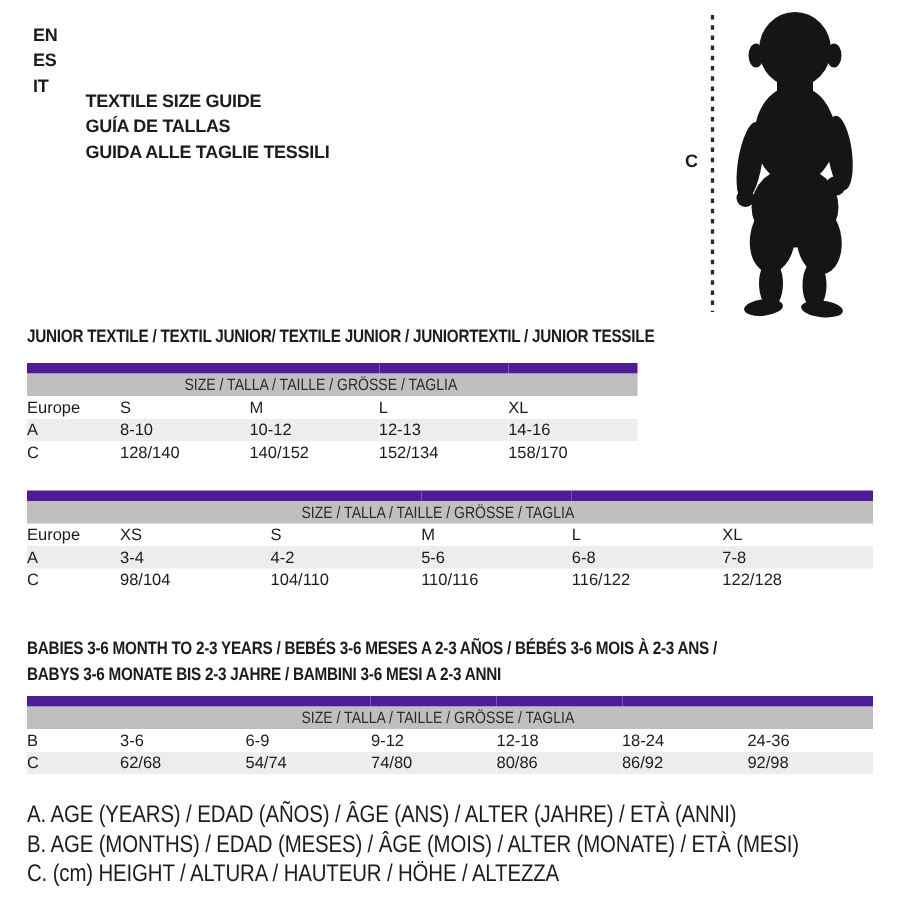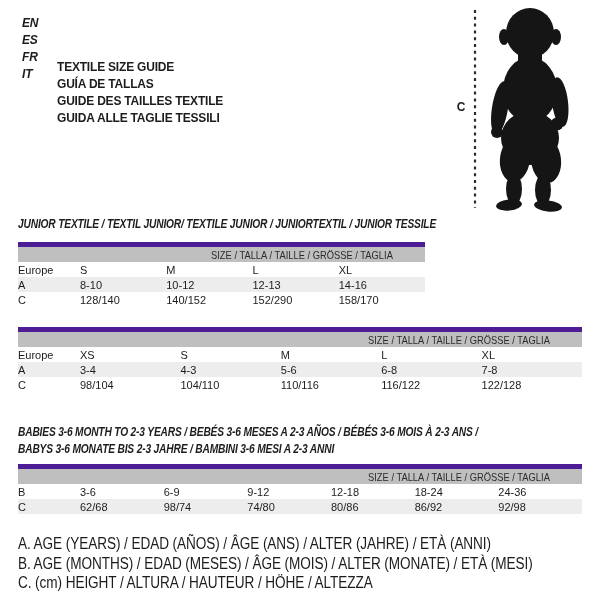--- a/index.html
+++ b/index.html
@@ -2,42 +2,42 @@
 <html><head>
 <meta charset="utf-8">
 <style>
   html,body{margin:0;padding:0;background:#fff;}
   #page{position:relative;width:600px;height:600px;background:#ffffff;overflow:hidden;
         font-family:"Liberation Sans", sans-serif;color:#1c1c1c;}
 
   
   .lang-block{position:absolute;left:22px;top:15px;}
   .lang-row{display:flex;height:17px;line-height:17px;font-size:12px;font-weight:bold;letter-spacing:-0.2px;}
-  .lang-code{width:35px;flex:0 0 35px;font-style:italic;}
+  .lang-code{width:35px;flex:0 0 35px;}
   .lang-label{white-space:nowrap;margin-top:44px;}
 
   
   .figure-svg{position:absolute;left:450px;top:6px;}
   .height-label{position:absolute;left:453px;top:100px;width:16px;text-align:center;
                 font-size:12px;font-weight:bold;}
 
   
   .cond{display:inline-block;transform:scaleX(0.85);transform-origin:0 50%;white-space:nowrap;}
 
   
   .section{position:absolute;left:18px;}
-  .sec-title{font-size:12px;font-weight:bold;letter-spacing:-0.2px;line-height:17px;white-space:nowrap;font-style:italic;}
+  .sec-title{font-size:12px;font-weight:bold;letter-spacing:-0.2px;line-height:17px;white-space:nowrap;}
   .sec-title sub{font-size:8px;vertical-align:-2px;}
 
   table.size-table{border-collapse:collapse;table-layout:fixed;}
   table.size-table td{font-size:11px;height:15px;padding:0;vertical-align:middle;
                       text-align:left;white-space:nowrap;overflow:hidden;}
   td.label-cell{text-align:left;padding-left:4px;}
-  tr.bar td{background:#bfbfbf;border-top:5px solid #4c1d95;height:15px;
-            text-align:right;padding-left:16px;color:#2b2b2b;}
+  tr.bar td{background:#bfbfbf;border-top:7px solid #4c1d95;height:15px;
+            text-align:center;padding-left:16px;color:#2b2b2b;}
   tr.stripe td{background:#ededed;}
   .w407{width:407px;} .w564{width:564px;}
   col.label-col{width:62px;}
 
   
   .footnotes{position:absolute;left:18px;top:534px;}
   .footnote{font-size:16px;font-weight:normal;line-height:19.5px;letter-spacing:-0.1px;white-space:nowrap;}
 </style>
 </head>
 <body>
@@ -45,24 +45,20 @@
 <div id="page">
 
   <div class="lang-block">
     <div class="lang-row">
       <span class="lang-code">EN</span>
       <span class="lang-label">TEXTILE SIZE GUIDE</span>
     </div>
     <div class="lang-row">
       <span class="lang-code">ES</span>
       <span class="lang-label">GUÍA DE TALLAS</span>
-    </div>
-    <div class="lang-row">
-      <span class="lang-code">FR</span>
-      <span class="lang-label">GUIDE DES TAILLES TEXTILE</span>
     </div>
     <div class="lang-row">
       <span class="lang-code">IT</span>
       <span class="lang-label">GUIDA ALLE TAGLIE TESSILI</span>
     </div>
   </div>
 
   <svg class="figure-svg" width="126" height="206" viewBox="0 0 126 206" aria-hidden="true">
     <line x1="25" y1="4" x2="25" y2="202" stroke="#2a2a2a" stroke-width="2.2" stroke-dasharray="3 3.8"></line>
     <g fill="#151515" transform="translate(30,0)">
@@ -115,21 +111,21 @@
         <td class="label-cell">A</td>
         <td>8-10</td>
         <td>10-12</td>
         <td>12-13</td>
         <td>14-16</td>
       </tr>
       <tr>
         <td class="label-cell">C</td>
         <td>128/140</td>
         <td>140/152</td>
-        <td>152/290</td>
+        <td>152/134</td>
         <td>158/170</td>
       </tr>
     </tbody>
       </table>
   </div>
 
   <div class="section" style="top:322px;">
     <table class="size-table w564" style="margin-top:5px;">
       <colgroup>
           <col class="label-col">
@@ -149,21 +145,21 @@
         <td class="label-cell">Europe</td>
         <td>XS</td>
         <td>S</td>
         <td>M</td>
         <td>L</td>
         <td>XL</td>
       </tr>
       <tr class="stripe">
         <td class="label-cell">A</td>
         <td>3-4</td>
-        <td>4-3</td>
+        <td>4-2</td>
         <td>5-6</td>
         <td>6-8</td>
         <td>7-8</td>
       </tr>
       <tr>
         <td class="label-cell">C</td>
         <td>98/104</td>
         <td>104/110</td>
         <td>110/116</td>
         <td>116/122</td>
@@ -201,21 +197,21 @@
         <td>3-6</td>
         <td>6-9</td>
         <td>9-12</td>
         <td>12-18</td>
         <td>18-24</td>
         <td>24-36</td>
       </tr>
       <tr class="stripe">
         <td class="label-cell">C</td>
         <td>62/68</td>
-        <td>98/74</td>
+        <td>54/74</td>
         <td>74/80</td>
         <td>80/86</td>
         <td>86/92</td>
         <td>92/98</td>
       </tr>
     </tbody>
       </table>
   </div>
 
   <div class="footnotes">

